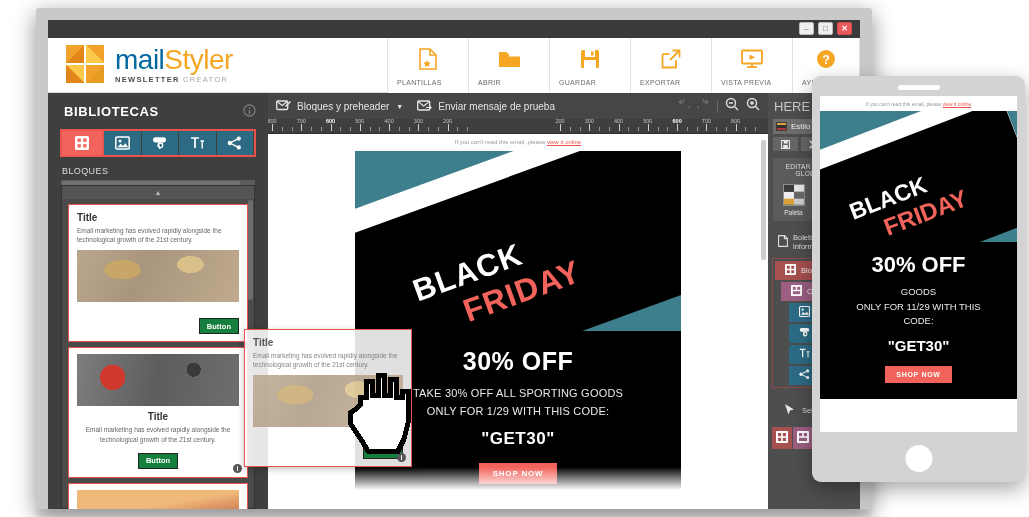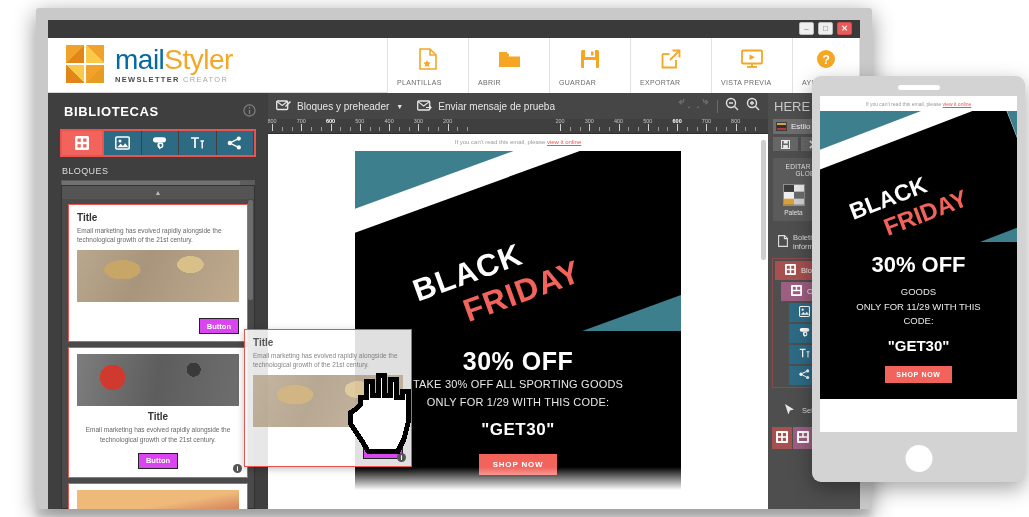--- a/index.html
+++ b/index.html
@@ -145,21 +145,21 @@
     background:
       radial-gradient(circle 18px at 22% 45%, #d03a2e 0 70%, transparent 71%),
       radial-gradient(circle 10px at 72% 30%, #3a3a3a 0 70%, transparent 71%),
       linear-gradient(100deg, #7d7d7d 0%, #5d5d5d 50%, #6e6e6e 100%);
   }
   .bc-img.plane {
     background:
       linear-gradient(170deg, #efb97a 0 40%, #d98b5f 60%, #8a6a57 100%);
   }
   .bc-btn {
-    display:inline-block; background:#d946ef; color:#fff; font-size:7.5px;
+    display:inline-block; background:#15803d; color:#fff; font-size:7.5px;
     font-weight:bold; padding: 2.5px 7px; border:1px solid #222; cursor:pointer;
   }
   .bc-btn-row { text-align: right; padding: 5px 8px 7px; }
   .bc-info {
     position:absolute; right:5px; bottom:4px; width:9px; height:9px;
     border-radius:50%; background:#555; color:#fff; font-size:7px;
     text-align:center; line-height:9px; font-weight:bold;
   }
   #lp-scrollbar {
     position:absolute; right:1px; top:14px; width:5px; height:100px;
@@ -247,21 +247,21 @@
   .kettle { left: 132px; top: 96px; width: 28px; height: 28px; border-radius: 50%; background: #ef6a52; }
   .kettle::before { content:''; position:absolute; left:6px; top:-9px; width:16px; height:13px; border:3px solid #ef6a52; border-bottom:none; border-radius:8px 8px 0 0; }
   .shoe1 { left: 168px; top: 80px; width: 46px; height: 26px; background: #2e3b45; border-radius: 14px 6px 5px 13px; transform: rotate(-8deg); }
   .shoe2 { left: 186px; top: 96px; width: 48px; height: 27px; background: #2e3b45; border-radius: 14px 6px 5px 13px; transform: rotate(-8deg); border-bottom: 3px solid #ef6a52; }
   .lace { position:absolute; background:#e6eef0; height:2.5px; border-radius:2px; }
   .gymbag { left: 18px; top: 122px; width: 40px; height: 24px; background: #2e3b45; border-radius: 5px; }
   .gymbag::before { content:''; position:absolute; left:8px; top:-8px; width:24px; height:12px; border:3px solid #ef6a52; border-bottom:none; border-radius:12px 12px 0 0; }
 
   .offer { background: #000000; padding: 16px 14px 20px; text-align: center; }
   .offer-h { color: #fff; font-size: 25px; font-weight: bold; letter-spacing: .5px; }
-  .offer-p { color: #e9e9e9; font-size: 11px; line-height: 1.6; letter-spacing: .2px; }
+  .offer-p { color: #e9e9e9; font-size: 11px; line-height: 1.6; margin-top: 9px; letter-spacing: .2px; }
   .offer-code { color: #fff; font-size: 17px; font-weight: bold; margin-top: 9px; letter-spacing: .5px; }
   .offer-btn {
     display: inline-block; margin-top: 14px; background: #f2635b; color: #fff;
     font-size: 8px; font-weight: bold; letter-spacing: .8px; padding: 6px 14px; cursor: pointer;
   }
   #canvas-fade {
     position:absolute; left:0; bottom:0; width:500px; height:42px;
     background: linear-gradient(to bottom, rgba(255,255,255,0) 0%, #ffffff 55%);
     pointer-events:none;
   }

